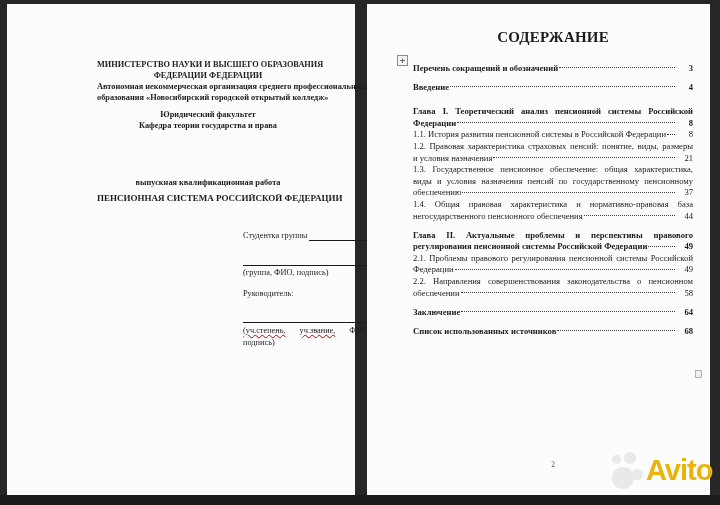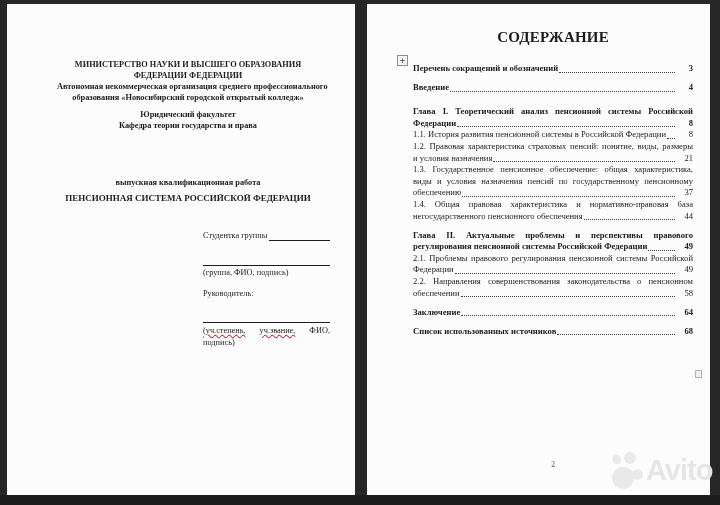--- a/index.html
+++ b/index.html
@@ -4,21 +4,21 @@
 <style>
   html,body{margin:0;padding:0;}
   .screen{position:relative;width:720px;height:505px;background:#272727;overflow:hidden;
     font-family:"Liberation Serif","DejaVu Serif",serif;color:#1c1c1c;}
   .bottom-bar{position:absolute;left:0;bottom:0;width:720px;height:10px;background:#1d1d1d;}
   .page{position:absolute;top:4px;height:491px;background:#fcfcfc;}
   .page-left{left:7px;width:348px;}
   .page-right{left:367px;width:343px;}
 
   
-  .tp-content{padding:55px 36px 0 50px;text-align:center;}
+  .tp-content{padding:55px 36px 0 50px;text-align:center;margin-left:40px;}
   .hline{font-weight:bold;font-size:8.3px;line-height:11px;white-space:nowrap;}
   .hgap{height:6px;}
   .work-block{margin-top:44px;}
   .work-type{font-weight:bold;font-size:8.3px;line-height:15.5px;white-space:nowrap;}
   .work-title{font-weight:bold;font-size:9px;line-height:15.5px;white-space:nowrap;}
   .work-disc{font-weight:bold;font-size:8.3px;line-height:15.5px;white-space:nowrap;}
   .sig-block{margin:24px 0 0 146px;width:127px;text-align:left;font-size:8.3px;line-height:12px;}
   .sig-row{display:flex;align-items:flex-end;}
   .sig-fill{flex:1;border-bottom:1px solid #1c1c1c;margin:0 0 1.5px 2px;}
   .sig-line{height:10px;border-bottom:1px solid #1c1c1c;margin-top:12px;}
@@ -30,31 +30,31 @@
 
   
   .toc-content{padding:27px 17px 0 46px;position:relative;}
   .toc-heading{text-align:center;font-weight:bold;font-size:15px;line-height:13px;margin-bottom:19px;letter-spacing:.2px;}
   .toc{font-size:8.6px;line-height:11.6px;}
   .toc-entry{overflow:hidden;}
   .toc-entry.b{font-weight:bold;}
   .toc-entry.g1{margin-top:7.5px;}
   .toc-entry.g2{margin-top:12.5px;}
   .toc-line.mid{text-align:justify;text-align-last:justify;height:11.6px;}
-  .toc-line.last{display:flex;align-items:flex-end;}
+  .toc-line.last{display:flex;align-items:center;}
   .ttext{white-space:nowrap;flex:0 0 auto;}
   .leader{flex:1 1 auto;border-bottom:1.2px dotted #3c3c3c;margin:0 1px 2px 1px;min-width:6px;}
   .tpage{flex:0 0 17px;text-align:right;}
   .plus-box{position:absolute;left:30px;top:51px;width:9px;height:9px;background:#f4f4f4;border:1px solid #8d8d8d;
     font-family:"DejaVu Sans Mono",monospace;font-size:9px;line-height:8px;text-align:center;color:#444;cursor:pointer;}
   .square-marker{position:absolute;left:328px;top:366px;width:5px;height:6px;border:1px solid #b3b3b3;background:#f0f0f0;}
   .folio{position:absolute;left:46px;right:17px;top:456px;text-align:center;font-size:7.5px;color:#4a4a4a;}
 
   
-  .watermark{position:absolute;left:602px;top:450px;width:112px;height:46px;color:#e5e5e5;}
+  .watermark{position:absolute;left:602px;top:450px;width:112px;height:46px;color:#eab308;}
   .wm-logo{position:absolute;left:8px;top:2px;width:36px;height:40px;}
   .wm-logo i{position:absolute;display:block;border-radius:50%;background:#e9e9e9;}
   .wm-c1{left:2px;top:15px;width:22px;height:22px;}
   .wm-c2{left:2px;top:3px;width:9px;height:9px;}
   .wm-c3{left:14px;top:0;width:12px;height:12px;}
   .wm-c4{left:22px;top:17px;width:11px;height:11px;}
   .wm-text{position:absolute;left:44px;top:4px;font-family:"Liberation Sans","DejaVu Sans",sans-serif;
     font-weight:bold;font-size:29px;letter-spacing:-1px;}
 </style>
 </head>

